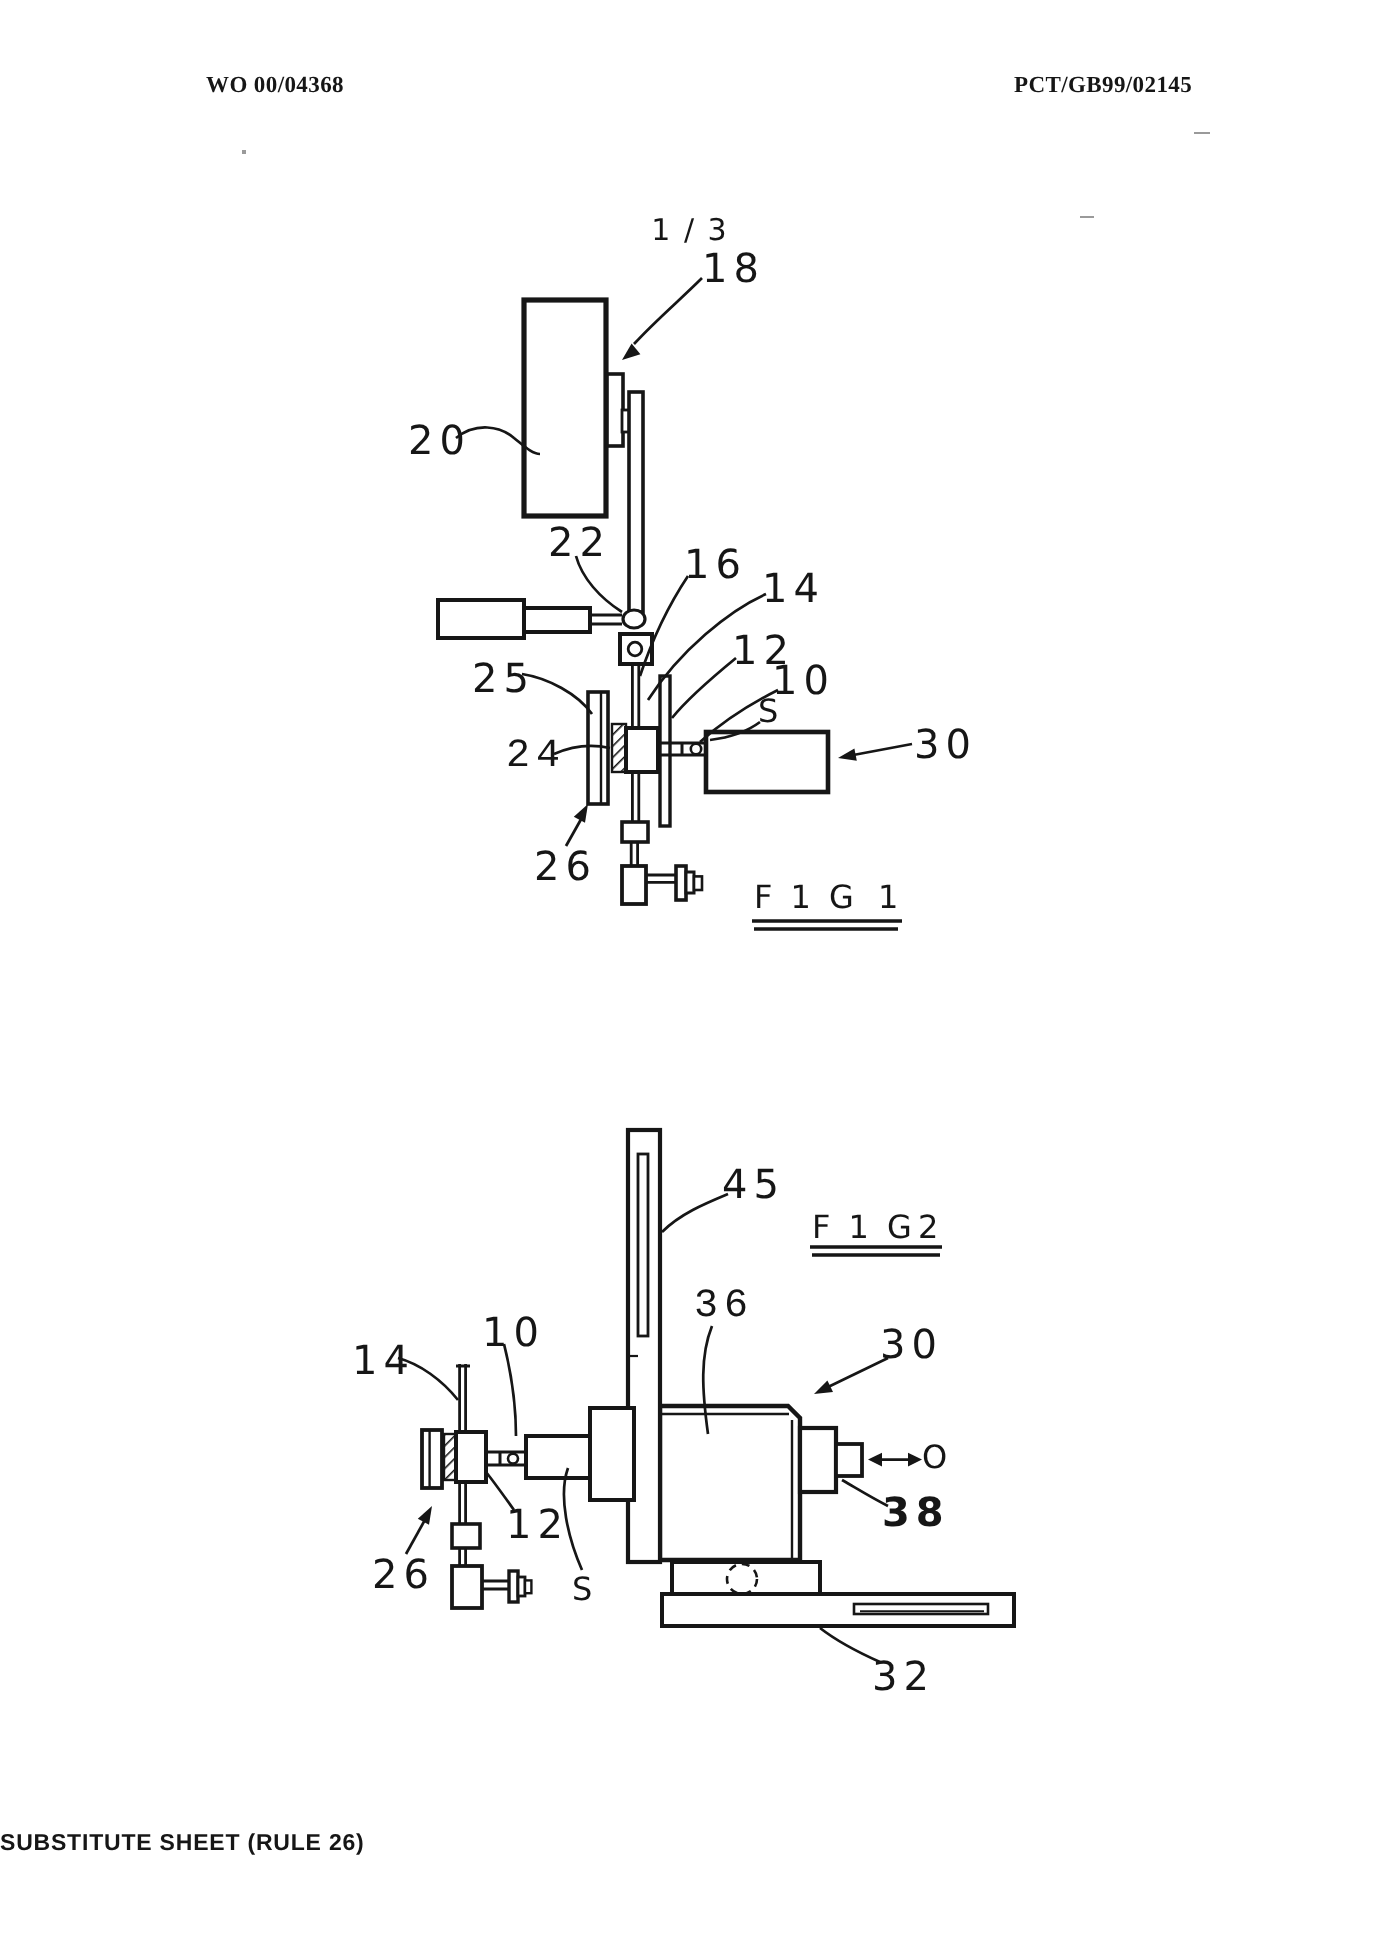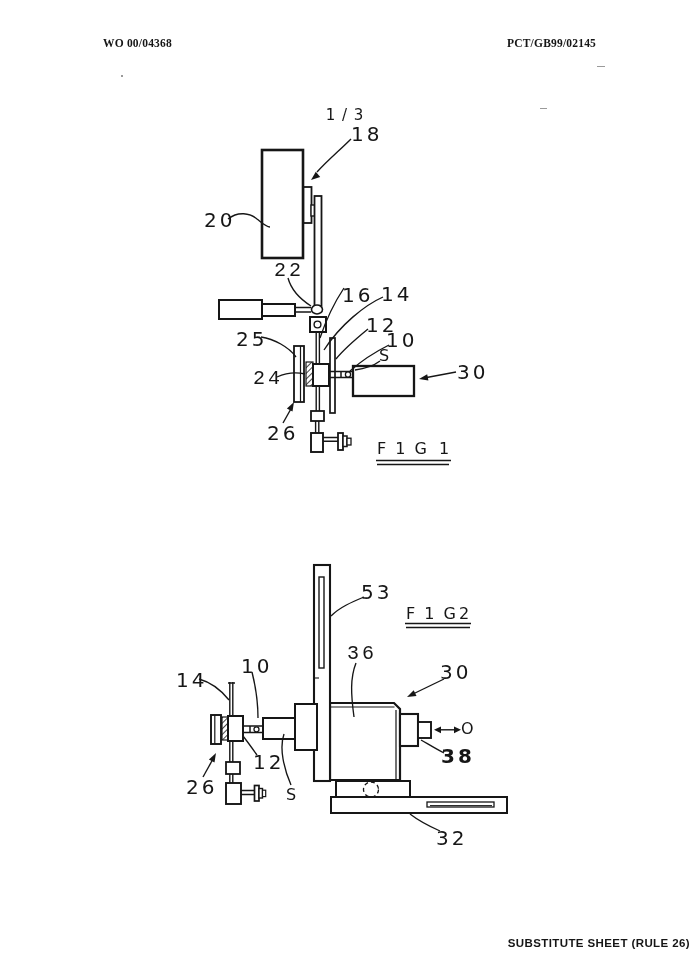--- a/index.html
+++ b/index.html
@@ -2,21 +2,21 @@
 <html><head>
 <meta charset="utf-8">
 <style>
   html,body{margin:0;padding:0;}
   body{width:690px;height:968px;position:relative;background:#ffffff;
        font-family:"DejaVu Sans",sans-serif;color:#161616;overflow:hidden;}
   .abs{position:absolute;line-height:1;white-space:pre;}
   .hdr{font-family:"Liberation Serif",serif;font-weight:bold;font-size:11.5px;letter-spacing:.2px;}
   .pagenum{font-size:15px;letter-spacing:1px;left:0;right:0;text-align:center;}
   .footer{font-family:"Liberation Sans",sans-serif;font-weight:bold;font-size:11.5px;
-          letter-spacing:.4px;left:0;right:0;text-align:right;margin-top:21px;}
+          letter-spacing:.4px;left:0;right:0;text-align:left;}
   .ref{font-size:20px;letter-spacing:3px;}
   .ref1{font-size:16px;letter-spacing:0;}
   .cap{font-size:16px;letter-spacing:2px;font-weight:500;}
   svg{position:absolute;left:0;top:0;}
   .noise{position:absolute;background:#9a9a9a;}
 </style>
 </head>
 <body>
 
 <div class="abs hdr" style="left:103px;top:38px;">WO 00/04368</div>
@@ -152,34 +152,34 @@
       <polygon points="434,729.8 441,726.4 441,733.2"></polygon>
       <polygon points="461,729.8 454,726.4 454,733.2"></polygon>
     </g>
 
     <path d="M405,623.5 H471 M406,627.5 H470" stroke-width="1.7"></path>
   </g>
 </svg>
 
 <div class="abs ref" style="left:351px;top:124px;">18</div>
 <div class="abs ref" style="left:204px;top:210px;">20</div>
-<div class="abs ref" style="left:274px;top:261px;font-family:Liberation Mono, monospace;">22</div>
-<div class="abs ref" style="left:342px;top:285px;">16</div>
+<div class="abs ref" style="left:274px;top:261px;">22</div>
+<div class="abs ref" style="left:342px;top:272px;">16</div>
 <div class="abs ref" style="left:381px;top:284px;">14</div>
 <div class="abs ref" style="left:366px;top:315px;">12</div>
 <div class="abs ref" style="left:386px;top:330px;">10</div>
 <div class="abs ref1" style="left:379px;top:348px;">S</div>
 <div class="abs ref" style="left:457px;top:362px;">30</div>
 <div class="abs ref" style="left:236px;top:329px;">25</div>
 <div class="abs ref" style="left:253px;top:369px;font-family:Liberation Mono, monospace;">24</div>
 <div class="abs ref" style="left:267px;top:423px;">26</div>
 <div class="abs cap" style="left:377px;top:441px;">F 1 G</div>
 <div class="abs cap" style="left:439px;top:441px;">1</div>
 
-<div class="abs ref" style="left:361px;top:582px;">53</div>
+<div class="abs ref" style="left:361px;top:582px;">45</div>
 <div class="abs ref" style="left:347px;top:644px;font-family:Liberation Mono, monospace;">36</div>
 <div class="abs ref" style="left:440px;top:662px;">30</div>
 <div class="abs ref" style="left:176px;top:670px;">14</div>
 <div class="abs ref" style="left:241px;top:656px;">10</div>
 <div class="abs ref" style="left:253px;top:752px;">12</div>
 <div class="abs ref" style="left:186px;top:777px;">26</div>
 <div class="abs ref1" style="left:286px;top:787px;">S</div>
 <div class="abs ref" style="left:441px;top:746px;font-weight:bold;">38</div>
 <div class="abs ref1" style="left:461px;top:721px;">O</div>
 <div class="abs ref" style="left:436px;top:828px;">32</div>

